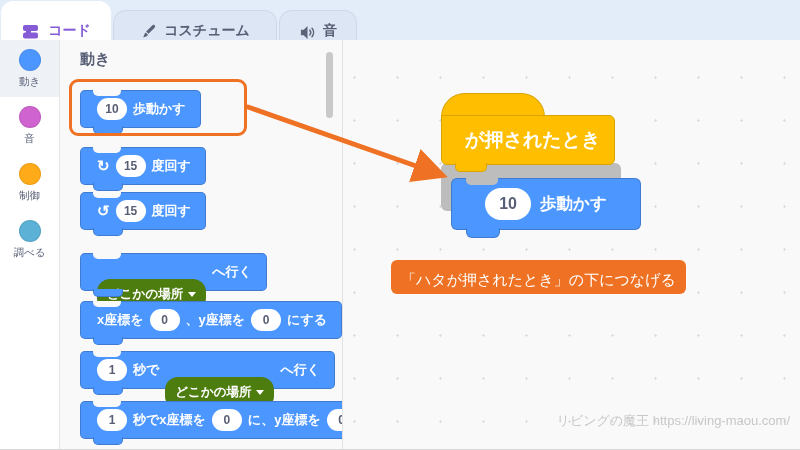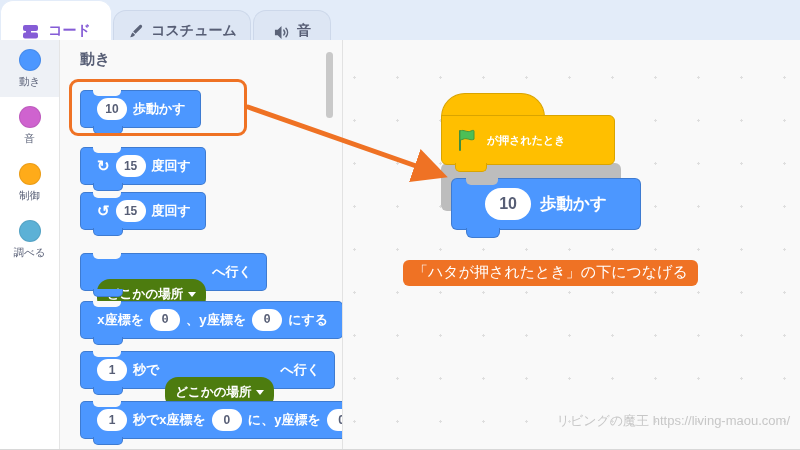--- a/index.html
+++ b/index.html
@@ -4,21 +4,21 @@
 <style>
   * { margin:0; padding:0; box-sizing:border-box; }
   body { font-family:"Liberation Sans", sans-serif; background:#fff; }
   #page { position:relative; width:800px; height:450px; overflow:hidden; background:#f9f9f9; border-bottom:1px solid #d8d8d8; }
 
   
   .tabbar { position:absolute; left:0; top:0; width:800px; height:40px; background:#e3ecf9; display:flex; align-items:flex-end; z-index:10; }
   .tab { display:flex; align-items:flex-end; justify-content:center; gap:7px; font-size:14px; font-weight:bold; color:#575e75; background:#dde6f4; border:1px solid #cdd8ea; border-bottom:none; border-radius:13px 13px 0 0; height:30px; cursor:pointer; }
   .tab.active { height:40px; background:#ffffff; color:#855cd6; border-color:#e3ecf9; }
   .tab-code { width:112px; }
-  .tab-costumes { width:138px; margin-left:1px; }
+  .tab-costumes { width:164px; margin-left:1px; }
   .tab-sounds { width:78px; margin-left:2px; }
 
   
   .catbar { position:absolute; left:0; top:40px; width:60px; height:410px; background:#ffffff; border-right:1px solid #e5e5e5; z-index:3; }
   .cat { width:100%; height:57px; display:flex; flex-direction:column; align-items:center; justify-content:center; gap:4px; cursor:pointer; }
   .cat.selected { background:#eef1f6; }
   .cat-circle { width:22px; height:22px; border-radius:50%; border:1px solid rgba(0,0,0,0.08); }
   .cat-label { font-size:10.5px; color:#575e75; }
 
   
@@ -32,32 +32,32 @@
   .caret { width:0; height:0; border-left:4px solid transparent; border-right:4px solid transparent; border-top:5px solid #fff; }
   .turn-icon { font-size:15px; font-weight:bold; color:#fff; }
   .palette-scrollbar { position:absolute; left:326px; top:52px; width:7px; height:66px; background:#c9c9c9; border-radius:4px; z-index:4; cursor:pointer; }
 
   
   .canvas { position:absolute; left:342px; top:40px; width:458px; height:410px; background:#f9f9f9; border-left:1px solid #e2e2e2;
     background-image: radial-gradient(#dedede 1.3px, transparent 1.4px); background-size:43px 43px; background-position:33px 16px; z-index:1; }
 
   .hat-block { position:absolute; left:98px; top:53px; z-index:5; cursor:grab; }
   .hat-dome { width:104px; height:24px; background:#FFBF00; border:1px solid #d9a400; border-bottom:none; border-radius:52px 52px 0 0; }
-  .hat-body { position:relative; margin-top:-2px; width:174px; height:50px; background:#FFBF00; border:1px solid #d9a400; border-radius:0 6px 6px 6px; display:flex; align-items:center; gap:9px; padding:0 14px; color:#fff; font-weight:bold; font-size:11px; white-space:nowrap; }
+  .hat-body { position:relative; margin-top:-2px; width:174px; height:50px; background:#FFBF00; border:1px solid #d9a400; border-radius:0 6px 6px 6px; display:flex; align-items:center; gap:9px; padding:0 14px; color:#fff; font-weight:bold; font-size:19px; white-space:nowrap; }
   .hat-body::after { content:""; position:absolute; left:13px; bottom:-8px; width:30px; height:8px; background:#FFBF00; border:1px solid #d9a400; border-top:none; border-radius:0 0 5px 5px; }
 
   .shadow-block { position:absolute; left:98px; top:123px; width:180px; height:48px; background:#bdbdbd; border-radius:6px; z-index:4; }
   .shadow-block::after { content:""; position:absolute; left:13px; bottom:-8px; width:30px; height:8px; background:#bdbdbd; border-radius:0 0 5px 5px; }
 
   .canvas-move-block { position:absolute; left:108px; top:138px; width:190px; height:52px; background:#4C97FF; border:1px solid rgba(0,0,0,0.18); border-radius:6px; display:flex; align-items:center; justify-content:center; gap:9px; color:#fff; font-weight:bold; font-size:16.5px; white-space:nowrap; z-index:6; cursor:grab; }
   .canvas-move-block::before { content:""; position:absolute; left:14px; top:-1px; width:32px; height:7px; background:#bdbdbd; border-radius:0 0 5px 5px; }
   .canvas-move-block::after { content:""; position:absolute; left:14px; bottom:-9px; width:32px; height:9px; background:#4C97FF; border:1px solid rgba(0,0,0,0.18); border-top:none; border-radius:0 0 6px 6px; }
   .canvas-oval { display:inline-flex; align-items:center; justify-content:center; min-width:46px; height:32px; padding:0 10px; background:#fff; border-radius:17px; color:#575e75; font-size:16px; font-weight:bold; cursor:text; }
 
-  .annotation { position:absolute; left:60px; top:220px; background:#EF7224; color:#fff; font-size:15px; padding:3px 10px 4px; border-radius:6px; white-space:nowrap; z-index:7; }
+  .annotation { position:absolute; left:48px; top:220px; background:#EF7224; color:#fff; font-size:15px; padding:11px 10px 4px; border-radius:6px; white-space:nowrap; z-index:7; }
   .watermark { position:absolute; right:10px; top:372px; color:#c7c7c7; font-size:13px; white-space:nowrap; z-index:7; }
 
   
   .highlight-frame { position:absolute; left:69px; top:79px; width:178px; height:57px; border:3px solid #EF7224; border-radius:9px; z-index:20; pointer-events:none; }
   .arrow-overlay { position:absolute; left:0; top:0; z-index:21; pointer-events:none; }
 </style>
 </head>
 <body>
 
 <div id="page">
@@ -132,21 +132,21 @@
     </div>
 
     <div class="block" style="top:213px;">
       <span class="dropdown">
         <span>どこかの場所</span>
         <span class="caret"></span>
       </span>
       <span>へ行く</span>
     </div>
 
-    <div class="block" style="top:261px;font-family:Liberation Mono, monospace;">
+    <div class="block" style="top:261px;">
       <span>x座標を</span>
       <span class="oval">0</span>
       <span>、y座標を</span>
       <span class="oval">0</span>
       <span>にする</span>
     </div>
 
     <div class="block" style="top:311px;">
       <span class="oval">1</span>
       <span>秒で</span>

